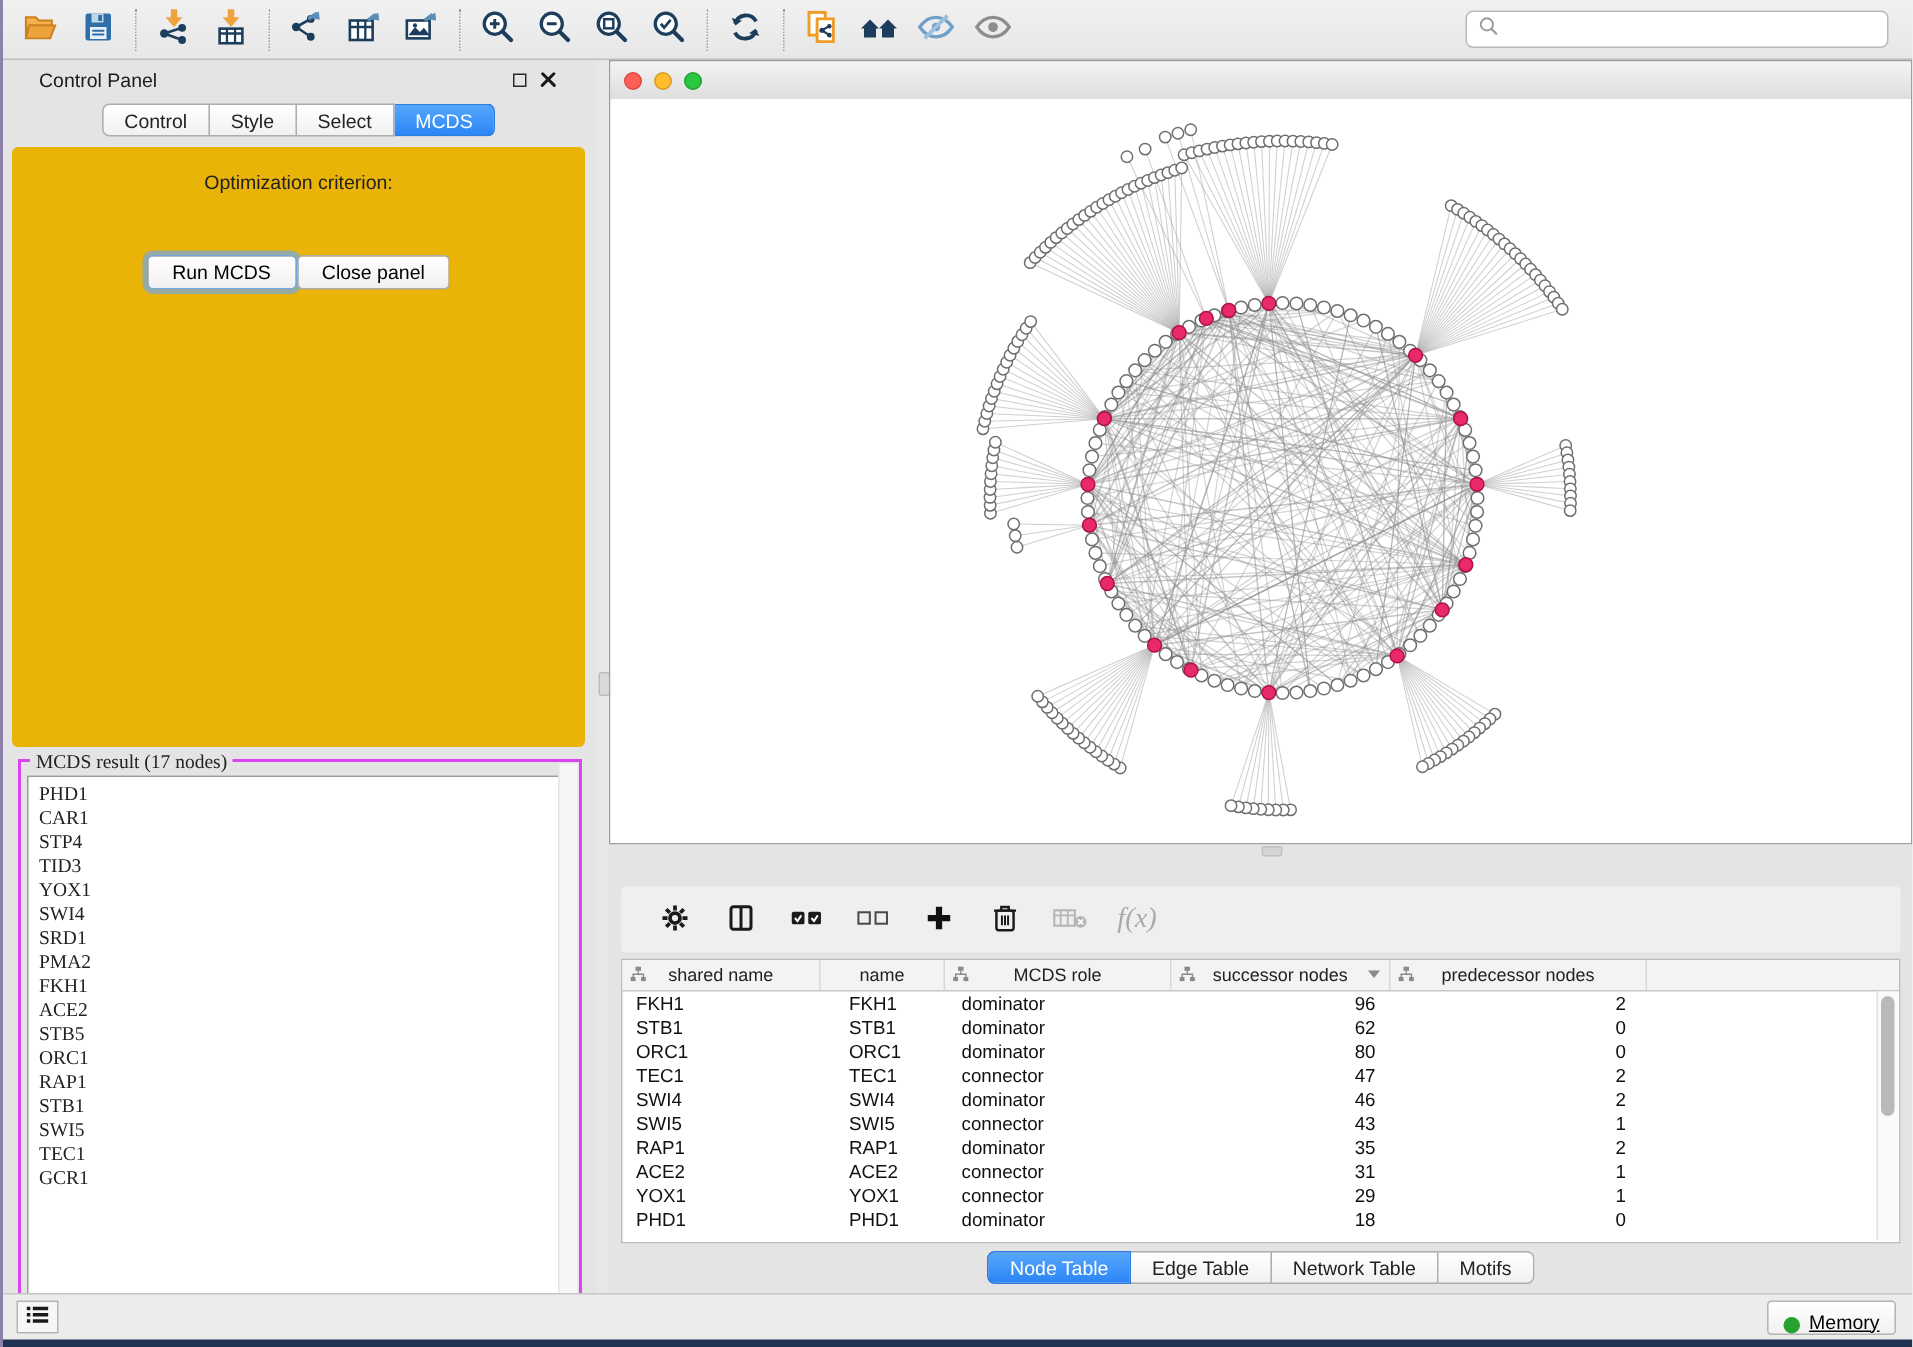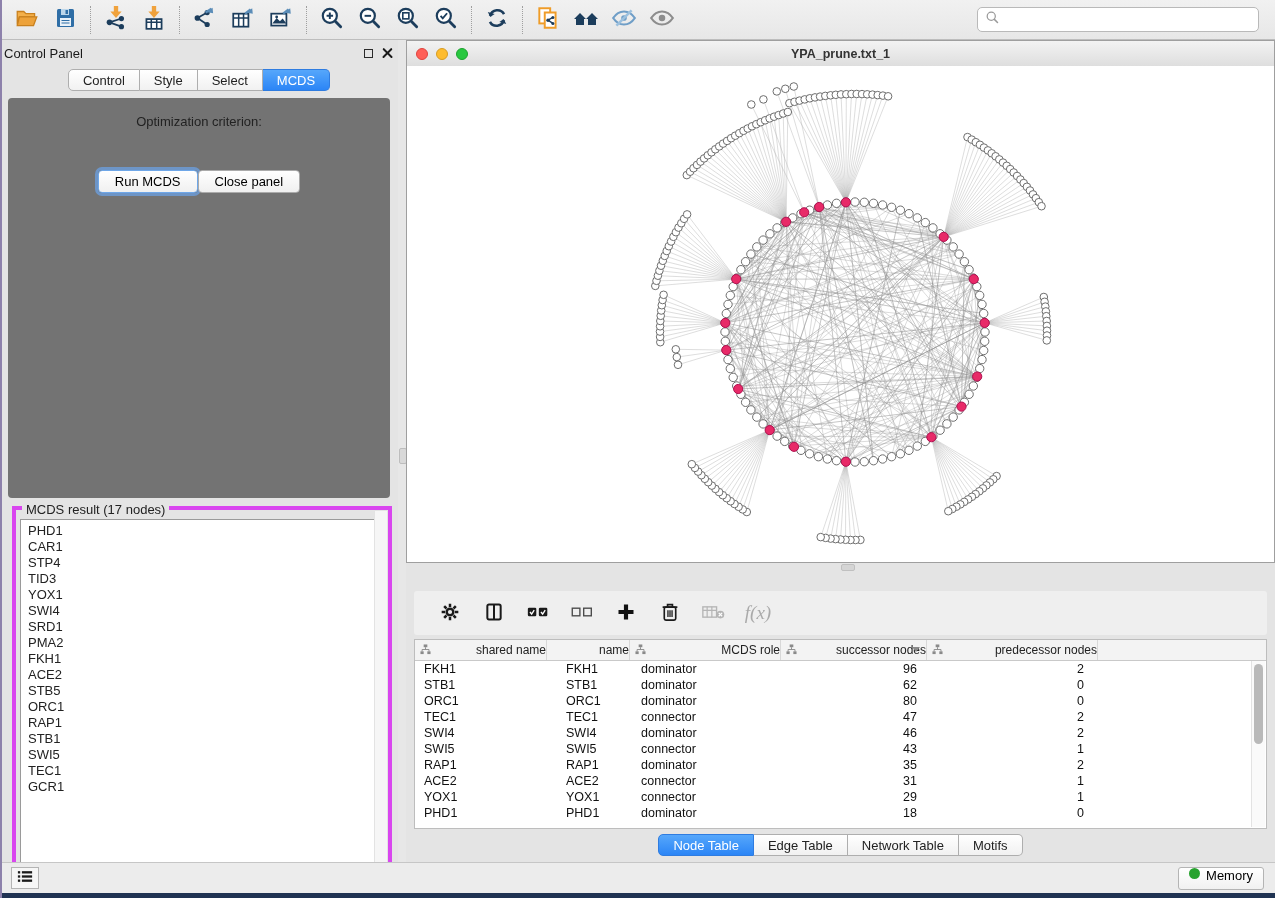--- a/index.html
+++ b/index.html
@@ -10,52 +10,52 @@
   
   .toolbar{position:absolute;left:0;top:0;width:1275px;height:40px;background:linear-gradient(#f1f1f1,#e7e7e7);
            border-bottom:1px solid #bdbdbd;display:flex;align-items:center;padding-left:8px;box-sizing:border-box;}
   .tbtn{width:38px;height:32px;display:flex;align-items:center;justify-content:center;background:none;border:none;padding:0;}
   .tsep{width:0;height:28px;border-left:1px dotted #9f9f9f;margin:0 6px;}
   .search-wrap{margin-left:auto;margin-right:16px;width:282px;height:25px;background:#fff;border:1px solid #b9b9b9;
                border-radius:5px;display:flex;align-items:center;padding-left:7px;box-sizing:border-box;}
   .search-wrap input{border:none;outline:none;flex:1;font-size:12px;font-family:"Liberation Sans",sans-serif;background:transparent;}
 
   
-  .panel-head{height:26px;display:flex;align-items:center;padding:0 4px;font-size:13px;color:#1a1a1a;position:relative;}
+  .panel-head{height:26px;display:flex;align-items:center;padding:0 26px;font-size:13px;color:#1a1a1a;position:relative;}
   .panel-head .win-icons{margin-left:auto;display:flex;align-items:center;gap:9px;}
   .float-box{width:9px;height:9px;border:1.5px solid #2a2a2a;display:inline-block;background:none;padding:0;}
   .close-x{width:12px;height:12px;position:relative;background:none;border:none;padding:0;}
   .close-x::before,.close-x::after{content:"";position:absolute;left:-1px;top:5px;width:13px;height:2.4px;background:#1a1a1a;border-radius:1px;}
   .close-x::before{transform:rotate(45deg);} .close-x::after{transform:rotate(-45deg);}
 
   .seg-tabs{display:flex;justify-content:center;}
   .seg-tab{height:22px;padding:0 14px;font-size:13px;background:linear-gradient(#ffffff,#f1f1f1);
            border:1px solid #aeaeae;border-left:none;color:#222;font-family:"Liberation Sans",sans-serif;}
   .seg-tab:first-child{border-left:1px solid #aeaeae;border-radius:5px 0 0 5px;}
   .seg-tab:last-child{border-radius:0 5px 5px 0;}
   .seg-tab.active{background:linear-gradient(#56a7fb,#2b85f6);color:#fff;border-color:#2f7ce0;}
 
   
   .cpanel{position:absolute;left:0;top:40px;width:398px;height:822px;background:#e4e4e4;}
   .cpanel .seg-tabs{margin-top:3px;}
-  .cpanel-content{position:absolute;left:8px;top:58px;width:382px;height:400px;background:#737373;border-radius:4px;}
+  .cpanel-content{position:absolute;left:8px;top:58px;width:382px;height:400px;background:#eab308;border-radius:4px;}
   .opt-label{position:absolute;top:16px;width:100%;text-align:center;font-size:13px;}
   .mac-select{position:absolute;left:34px;top:38px;width:312px;height:23px;background:#fff;border:1px solid #b4b4b4;
               border-radius:5px;display:flex;align-items:center;box-sizing:border-box;overflow:hidden;}
   .mac-select .sel-text{flex:1;font-size:13px;padding-left:10px;white-space:nowrap;}
   .stepper{width:19px;height:23px;background:linear-gradient(#6fb2fb,#2e7ff2);border-radius:0 4px 4px 0;
            display:flex;flex-direction:column;align-items:center;justify-content:center;gap:2px;}
   .tri-up{width:0;height:0;border-left:4px solid transparent;border-right:4px solid transparent;border-bottom:5px solid #fff;}
   .tri-dn{width:0;height:0;border-left:4px solid transparent;border-right:4px solid transparent;border-top:5px solid #fff;}
   .btn-row{position:absolute;left:0;top:72px;width:100%;display:flex;justify-content:center;gap:0;}
   .mac-btn{height:23px;padding:0 16px;font-size:13px;background:linear-gradient(#ffffff,#f0f0f0);
            border:1px solid #ababab;border-radius:4px;font-family:"Liberation Sans",sans-serif;}
   .mac-btn.focused{box-shadow:0 0 0 3px rgba(106,168,245,.65);border-color:#6fa7e8;}
 
-  .groupbox{position:absolute;left:12px;top:466px;width:372px;height:372px;border:4px solid #d946ef;}
+  .groupbox{position:absolute;left:12px;top:466px;width:372px;height:372px;border:2px solid #d946ef;font-family:Liberation Serif, serif;}
   .groupbox legend,.gb-title{position:absolute;top:-8px;left:6px;background:#e4e4e4;padding:0 4px;font-size:13px;}
   .gb-list{position:absolute;left:4px;top:9px;right:4px;bottom:4px;background:#fff;border:1px solid #9a9a9a;
            overflow:hidden;font-size:13px;line-height:16px;padding:3px 0 0 7px;}
   .gb-vtrack{position:absolute;right:1px;top:1px;width:12px;bottom:1px;background:#f6f6f6;border-left:1px solid #e3e3e3;}
 
   
   .vsplit{position:absolute;left:398px;top:40px;width:8px;height:822px;background:#e7e7e7;}
   .vsplit .handle{position:absolute;left:1px;top:408px;width:6px;height:14px;background:#d9d9d9;border:1px solid #bdbdbd;border-radius:2px;}
 
   
@@ -73,39 +73,39 @@
   
   .tablepanel{position:absolute;left:406px;top:563px;width:869px;height:299px;background:#e4e4e4;}
   .hsplit-handle{position:absolute;left:50%;top:1px;width:12px;height:5px;background:#d5d5d5;border:1px solid #c0c0c0;border-radius:2px;}
   .ttoolbar{position:absolute;left:8px;top:28px;right:8px;height:44px;background:#efefef;border-radius:3px;
             display:flex;align-items:center;gap:20px;padding-left:24px;}
   .ttoolbar .tbtn{width:24px;height:24px;}
   .fx{font-family:"Liberation Serif",serif;font-style:italic;font-size:19px;color:#aaa;}
 
   .tablewrap{position:absolute;left:8px;top:76px;right:8px;height:190px;background:#fff;border:1px solid #bdbdbd;box-sizing:border-box;}
   .thead{display:flex;height:20px;background:#f3f3f3;border-bottom:1px solid #c9c9c9;}
-  .th{position:relative;display:flex;align-items:center;justify-content:flex-end;font-size:12px;color:#222;
+  .th{position:relative;display:flex;align-items:center;justify-content:center;font-size:12px;color:#222;
       border-right:1px solid #d8d8d8;box-sizing:border-box;}
   .col-icon{position:absolute;left:5px;top:4px;width:11px;height:11px;}
   .sort{position:absolute;right:6px;top:7px;width:0;height:0;border-left:4px solid transparent;border-right:4px solid transparent;border-top:5px solid #8a8a8a;}
   .c0{width:132px;} .c1{width:83px;} .c2{width:151px;} .c3{width:146px;} .c4{width:171px;}
   .tr{display:flex;height:16px;align-items:center;font-size:12.5px;color:#111;}
   .td{box-sizing:border-box;white-space:nowrap;overflow:hidden;}
   .td.c0{padding-left:9px;} .td.c1{padding-left:19px;} .td.c2{padding-left:11px;}
   .td.c3{text-align:right;padding-right:10px;} .td.c4{text-align:right;padding-right:14px;}
   .vscroll{position:absolute;right:1px;top:21px;width:13px;bottom:1px;background:#fafafa;border-left:1px solid #e3e3e3;}
   .vthumb{position:absolute;top:3px;left:2px;width:9px;height:80px;background:#b9b9b9;border-radius:5px;}
   .table-tabs{position:absolute;left:0;right:0;top:271px;display:flex;justify-content:center;}
 
   
   .statusbar{position:absolute;left:0;top:862px;width:1275px;height:31px;background:#ececec;border-top:1px solid #c6c6c6;
              display:flex;align-items:center;padding:0 11px;box-sizing:border-box;}
   .list-btn{width:28px;height:22px;background:#f6f6f6;border:1px solid #b4b4b4;display:flex;align-items:center;justify-content:center;padding:0;}
   .mem-btn{margin-left:auto;height:23px;padding:0 10px;background:linear-gradient(#ffffff,#f1f1f1);border:1px solid #b4b4b4;
-           border-radius:3px;display:flex;align-items:flex-start;gap:6px;font-size:13px;font-family:"Liberation Sans",sans-serif;}
+           border-radius:3px;display:flex;align-items:flex-end;gap:6px;font-size:13px;font-family:"Liberation Sans",sans-serif;text-decoration:underline;}
   .mem-dot{width:11px;height:11px;border-radius:50%;background:#27a22e;display:inline-block;}
   .desktop-strip{position:absolute;left:0;bottom:0;width:1275px;height:5px;background:#203352;}
 </style>
 </head>
 <body>
 
 <div id="app">
 
   <div class="toolbar">
     <button class="tbtn">
@@ -307,21 +307,20 @@
       <div class="gb-vtrack"></div>
     </div>
   </div>
 
   <div class="vsplit">
       <div class="handle"></div>
     </div>
 
   <div class="netwin">
     <div class="titlebar">
-      <span class="net-title">YPA_prune.txt_1</span>
       <span class="lights">
         <button class="light red"></button>
         <button class="light yellow"></button>
         <button class="light green"></button>
       </span>
     </div>
     <div class="netcanvas">
       <svg width="867" height="496" viewBox="0 0 867 496">
           <line x1="570.2" y1="310.5" x2="318.0" y2="266.0" stroke="#8f8f8f" stroke-width="0.8" opacity="0.4"></line>
           <line x1="570.2" y1="310.5" x2="326.2" y2="220.6" stroke="#8f8f8f" stroke-width="0.8" opacity="0.4"></line>

